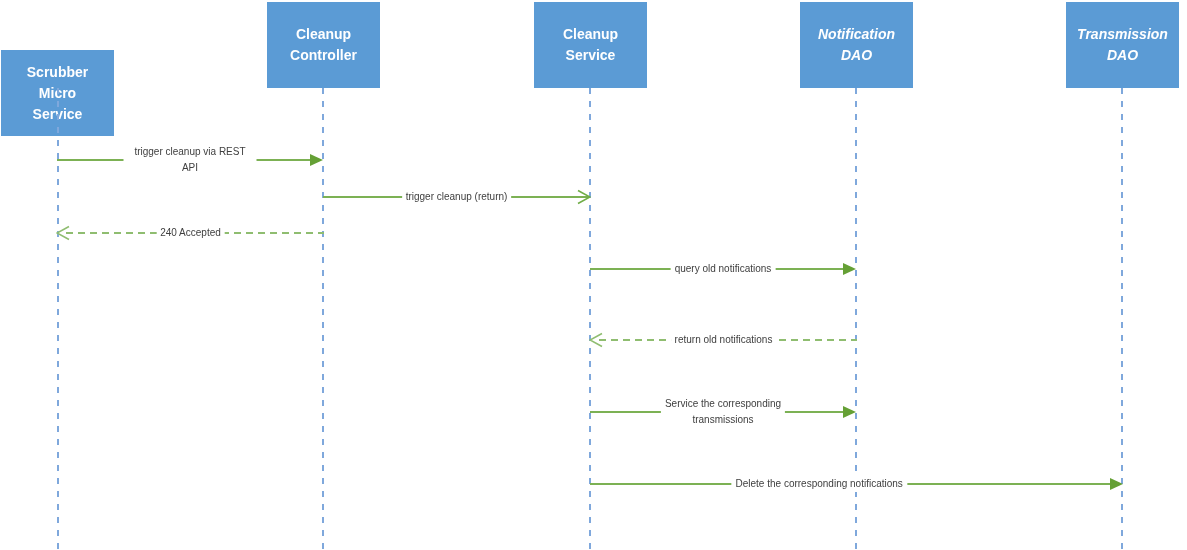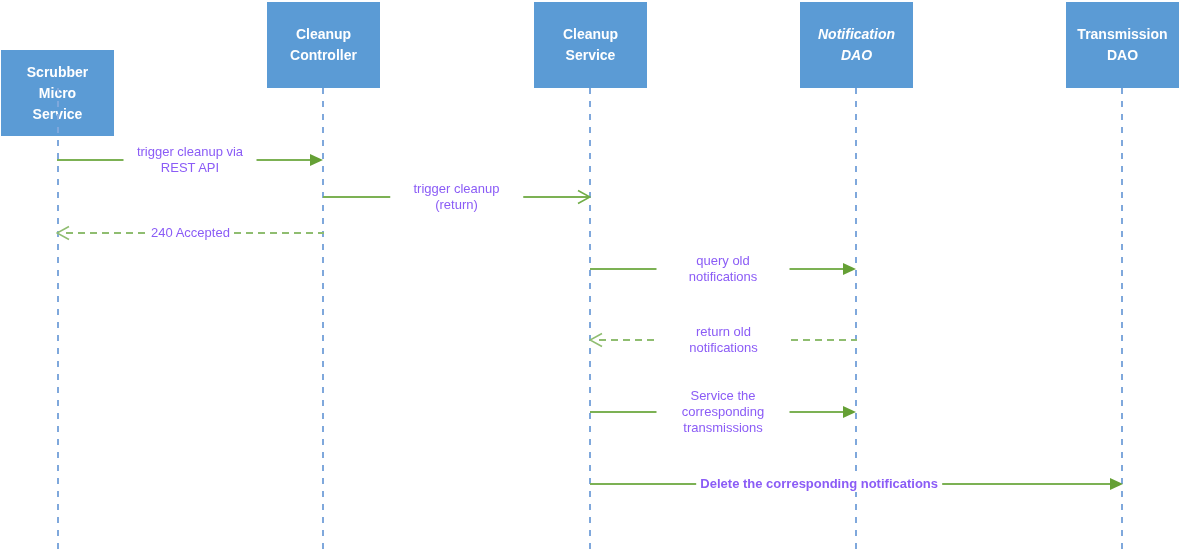--- a/index.html
+++ b/index.html
@@ -32,23 +32,23 @@
     position:absolute; right:0; top:-6px; width:0; height:0;
     border-left:13px solid #65a035;
     border-top:6px solid transparent; border-bottom:6px solid transparent;
   }
   .head-open { position:absolute; top:-8px; width:16px; height:16px; }
   .head-open.right { right:-1px; }
   .head-open.left  { left:-1px; }
   .msg-label {
     position:absolute; top:0; left:50%; transform:translate(-50%,-50%);
     background:#ffffff; padding:0 4px; white-space:pre-line;
-    color:#8b5cf6; font-size:13px; line-height:16px; text-align:center;
+    color:#404040; font-size:10px; line-height:16px; text-align:center;
   }
-  .msg-label.shift-left { left:43%;font-weight:bold; }
+  .msg-label.shift-left { left:43%; }
 </style>
 </head>
 <body>
 
 <div id="canvas">
 
   <div class="actor" style="left:1px;margin-top:48px;">
     <span class="actor-label">Scrubber
 Micro
 Service</span>
@@ -58,21 +58,21 @@
 Controller</span>
   </div>
   <div class="actor" style="left:534px;">
     <span class="actor-label">Cleanup
 Service</span>
   </div>
   <div class="actor" style="left:800px;font-style:italic;">
     <span class="actor-label">Notification
 DAO</span>
   </div>
-  <div class="actor" style="left:1066px;">
+  <div class="actor" style="left:1066px;font-style:italic;">
     <span class="actor-label">Transmission
 DAO</span>
   </div>
 
   <div class="lifeline" style="left:57px;"></div>
   <div class="lifeline" style="left:322px;"></div>
   <div class="lifeline" style="left:589px;"></div>
   <div class="lifeline" style="left:855px;"></div>
   <div class="lifeline" style="left:1121px;"></div>
 

